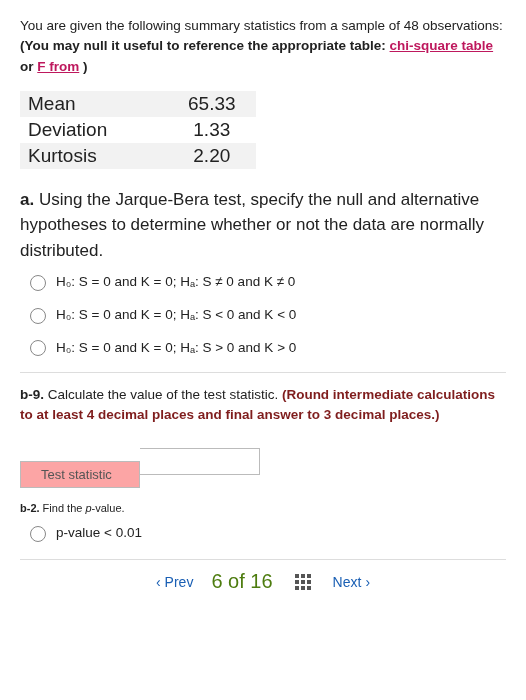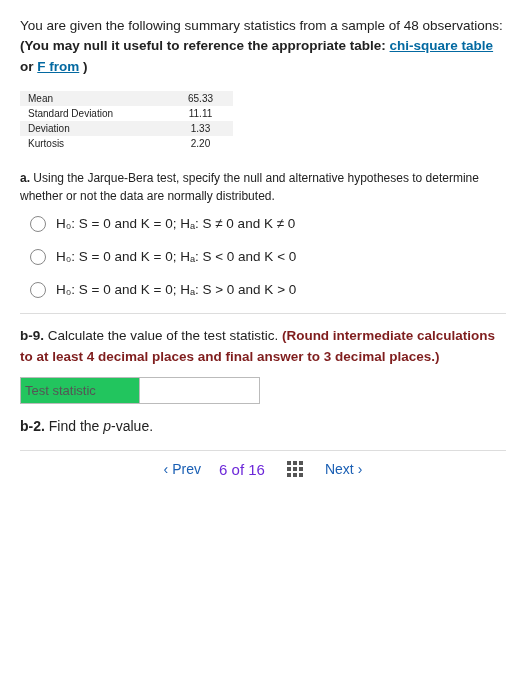--- a/index.html
+++ b/index.html
@@ -15,45 +15,45 @@
       width: 526px;
       min-height: 700px;
       padding: 16px 20px;
     }
     .intro-text {
       font-size: 13.5px;
       line-height: 1.5;
       margin-bottom: 14px;
     }
     .intro-text a {
-      color: #0369a1;
+      color: #be185d;
       text-decoration: underline;
     }
     .bold {
       font-weight: bold;
     }
     .stats-table {
       border-collapse: collapse;
       margin-bottom: 18px;
-      font-size: 10px;
+      font-size: 19px;
     }
     .stats-table td {
       padding: 2px 20px 2px 8px;
     }
     .stats-table td:first-child {
       min-width: 160px;
     }
     .stats-table td:last-child {
       text-align: center;
     }
     .stats-table tr:nth-child(odd) td {
       background: #f2f2f2;
     }
     .section-label {
-      font-size: 12px;
+      font-size: 17px;
       margin-bottom: 10px;
       line-height: 1.5;
     }
     .radio-options {
       margin: 10px 0 14px 10px;
     }
     .radio-option {
       display: flex;
       align-items: center;
       margin-bottom: 14px;
@@ -89,39 +89,40 @@
       color: #c05000;
       font-weight: bold;
     }
     .input-row {
       display: flex;
       align-items: center;
       margin-bottom: 10px;
     }
     .input-label-box {
       border: 1px solid #bbb;
-      padding: 5px 4px;
+      padding: 5px 20px;
       font-size: 13px;
-      background: #22c55e;
+      background: #fca5a5;
       min-width: 120px;
       color: #555;
+      margin-top: 26px;
     }
     .input-field {
       border: 1px solid #bbb;
       border-left: none;
       padding: 5px 10px;
       font-size: 13px;
       width: 120px;
       outline: none;
     }
     .b2-section {
       margin-bottom: 16px;
     }
     .b2-label {
-      font-size: 14px;
+      font-size: 11px;
       margin-bottom: 8px;
     }
     .footer-nav {
       display: flex;
       align-items: center;
       justify-content: center;
       gap: 18px;
       padding-top: 10px;
       border-top: 1px solid #ddd;
       font-size: 14px;
@@ -132,46 +133,42 @@
       cursor: pointer;
       font-size: 14px;
       display: flex;
       align-items: center;
       gap: 4px;
       background: none;
       border: none;
       font-family: inherit;
     }
     .page-info {
-      font-size: 15px;
-      color: #6d28d9;
+      font-size: 20px;
+      color: #4d7c0f;
     }
   </style>
 </head>
 <body>
 
 <div class="intro-text">
   <span>You are given the following summary statistics from a sample of 48 observations: </span>
   <span class="bold">
     <span>(You may null it useful to reference the appropriate table: </span><a href="#">chi-square table</a>
     <span> or </span>
     <a href="#">F from</a>
     <span>)</span>
   </span>
 </div>
 
 <table class="stats-table">
   <tbody id="stats-tbody">
       <tr>
         <td>Mean</td>
         <td>65.33</td>
-      </tr>
-      <tr>
-        <td>Standard Deviation</td>
-        <td>11.11</td>
       </tr>
       <tr>
         <td>Deviation</td>
         <td>1.33</td>
       </tr>
       <tr>
         <td>Kurtosis</td>
         <td>2.20</td>
       </tr>
     </tbody>
@@ -205,20 +202,26 @@
   <div class="input-row">
     <div class="input-label-box">Test statistic</div>
     <input class="input-field" type="text" placeholder="" style="">
   </div>
 </div>
 
 <div class="b2-section">
   <div class="b2-label">
     <span class="bold">b-2.</span><span> Find the </span><em>p</em><span>-value.</span>
   </div>
+  <div class="radio-options" id="part-b2-options">
+      <div class="radio-option">
+        <div class="radio-circle"></div>
+        <span>p-value &lt; 0.01</span>
+      </div>
+    </div>
 </div>
 
 <div class="footer-nav">
   <button class="nav-btn">
     <span>‹</span>
     <span>Prev</span>
   </button>
   <span class="page-info">
     <span>6</span>
     <span> of </span>

